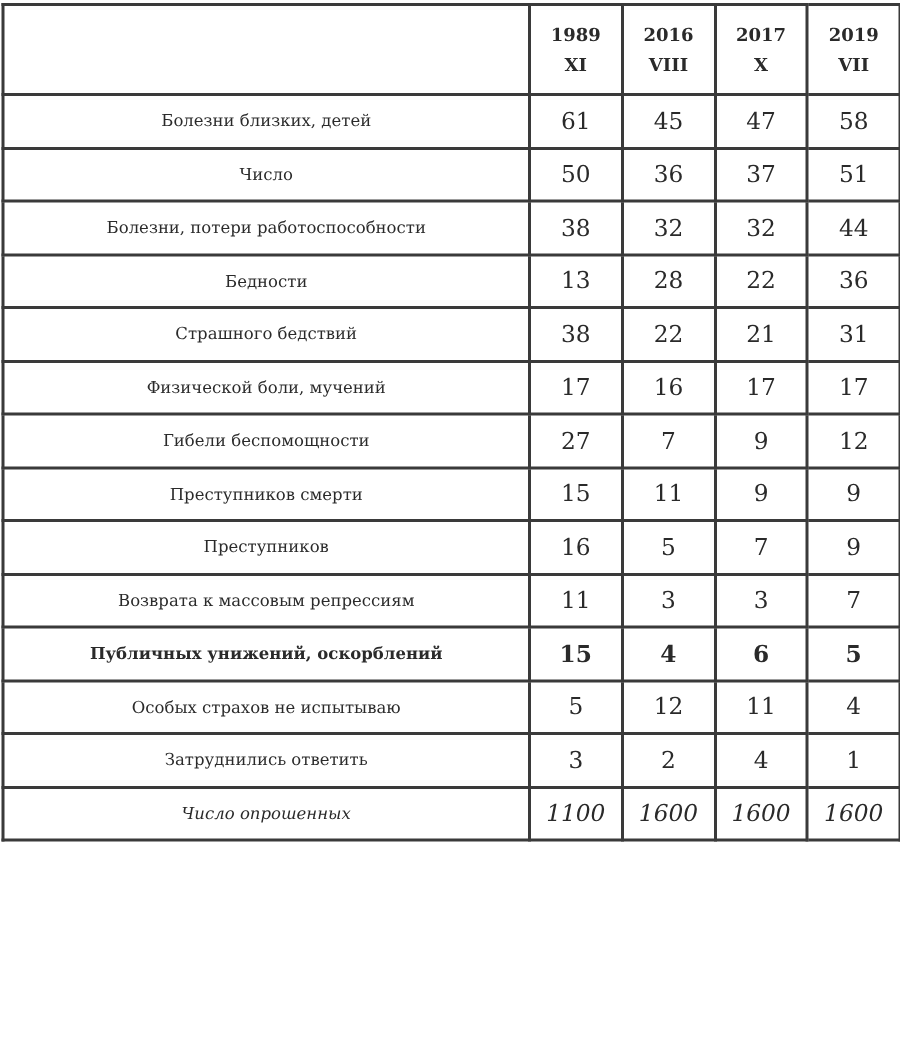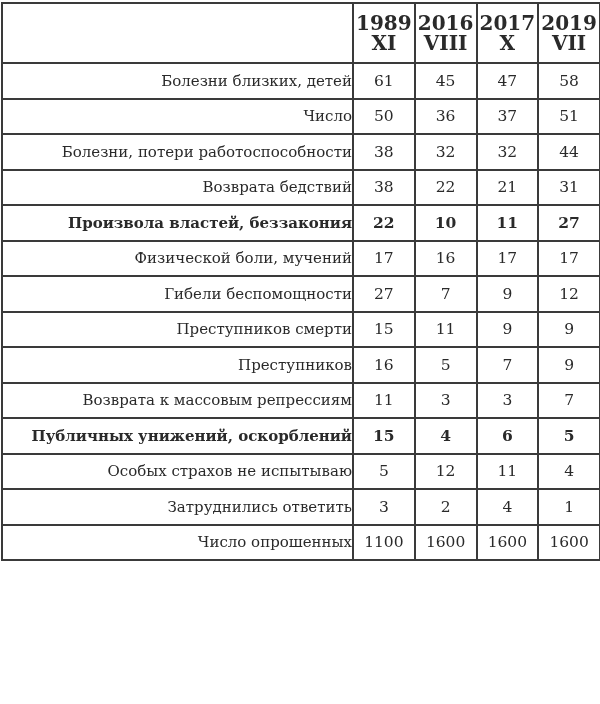--- a/index.html
+++ b/index.html
@@ -17,29 +17,29 @@
     table.fears td, table.fears th {
       border: 2px solid #3a3a3a;
       padding: 0;
     }
     col.c-label { width: 351px; }
     col.c-val { width: 61.75px; }
     thead th {
       height: 58px;
       font-weight: bold;
       text-align: center;
-      font-size: 20px;
+      font-size: 12px;
       line-height: 20px;
     }
     thead th .yr, thead th .mo { display: block; }
     tbody td { height: 33.5px; }
-    td.label { text-align: right; padding-left: 8px; white-space: nowrap; font-size: 15px; }
+    td.label { text-align: center; padding-left: 8px; white-space: nowrap; font-size: 11px; }
     td.val { text-align: center; font-size: 15.5px; }
     tr.bold td { font-weight: bold; }
-    tr.footer td { }
+    tr.footer td { font-style: italic; }
   </style>
 </head>
 <body>
 
 <table class="fears">
   <colgroup>
     <col class="c-label">
       <col class="c-val">
       <col class="c-val">
       <col class="c-val">
@@ -82,32 +82,32 @@
         <td class="val">51</td>
       </tr>
       <tr>
         <td class="label">Болезни, потери работоспособности</td>
         <td class="val">38</td>
         <td class="val">32</td>
         <td class="val">32</td>
         <td class="val">44</td>
       </tr>
       <tr>
-        <td class="label">Возврата бедствий</td>
+        <td class="label">Бедности</td>
+        <td class="val">13</td>
+        <td class="val">28</td>
+        <td class="val">22</td>
+        <td class="val">36</td>
+      </tr>
+      <tr>
+        <td class="label">Страшного бедствий</td>
         <td class="val">38</td>
         <td class="val">22</td>
         <td class="val">21</td>
         <td class="val">31</td>
-      </tr>
-      <tr class="bold">
-        <td class="label">Произвола властей, беззакония</td>
-        <td class="val">22</td>
-        <td class="val">10</td>
-        <td class="val">11</td>
-        <td class="val">27</td>
       </tr>
       <tr>
         <td class="label">Физической боли, мучений</td>
         <td class="val">17</td>
         <td class="val">16</td>
         <td class="val">17</td>
         <td class="val">17</td>
       </tr>
       <tr>
         <td class="label">Гибели беспомощности</td>

